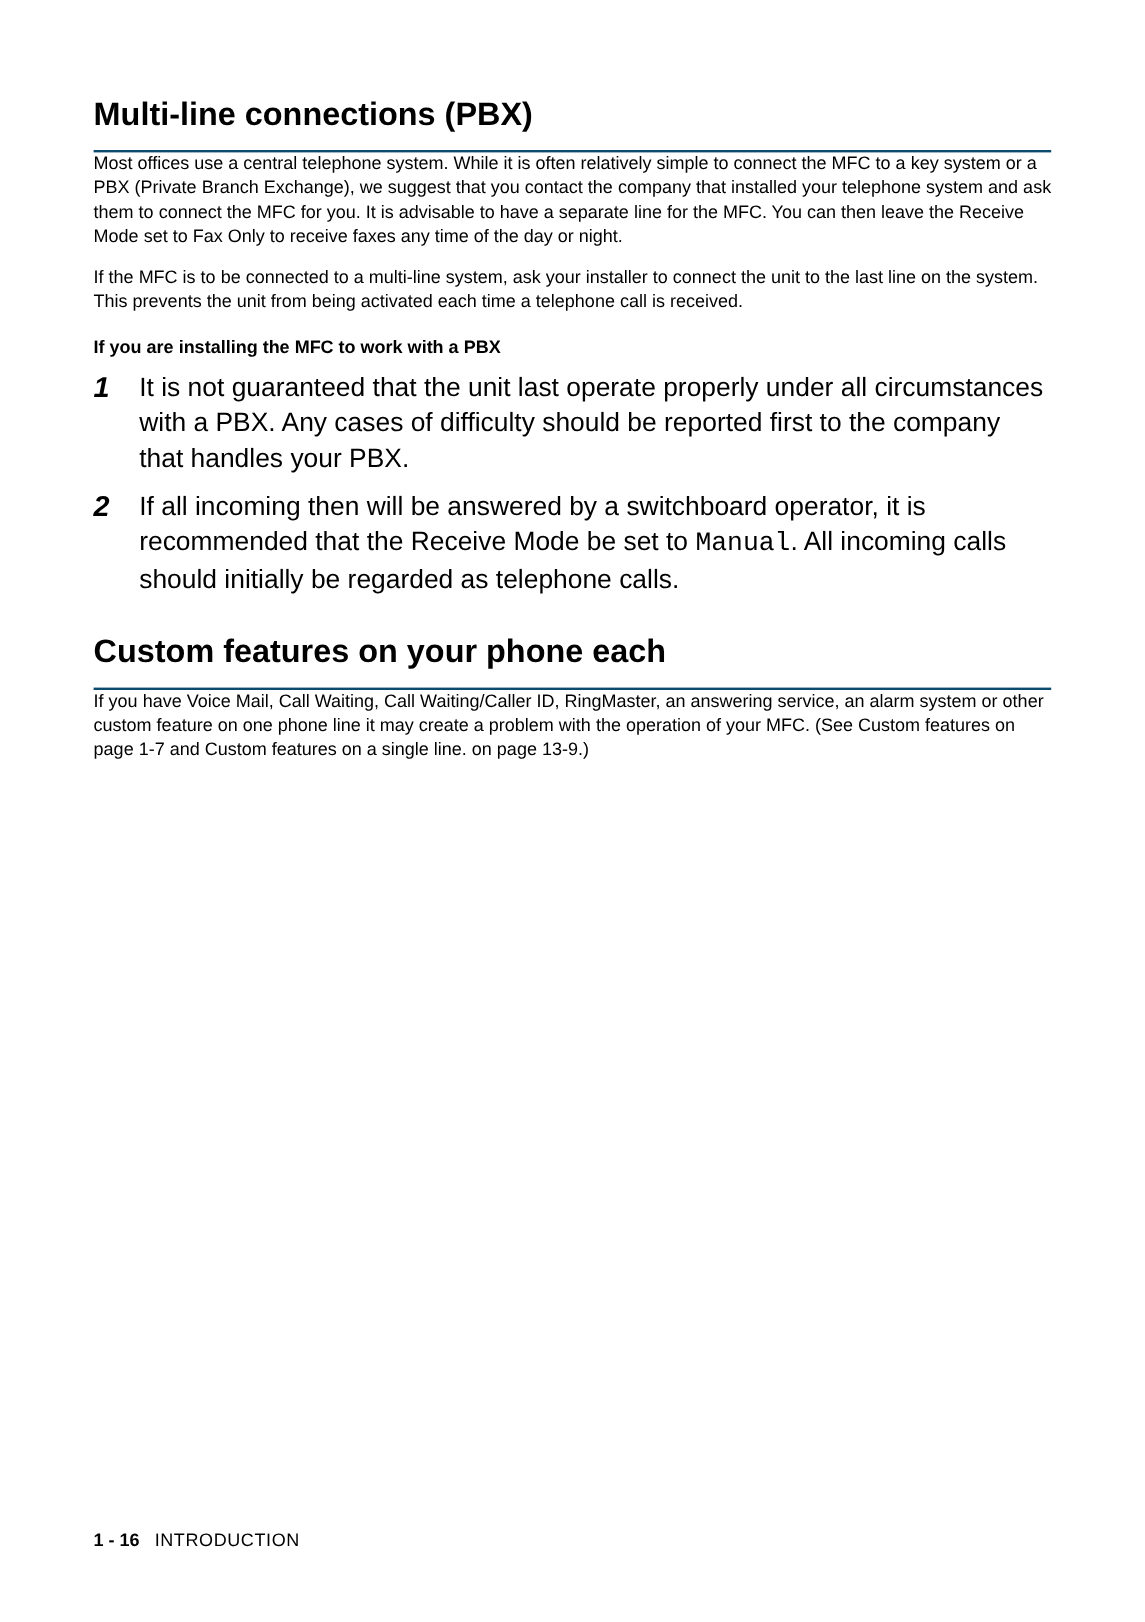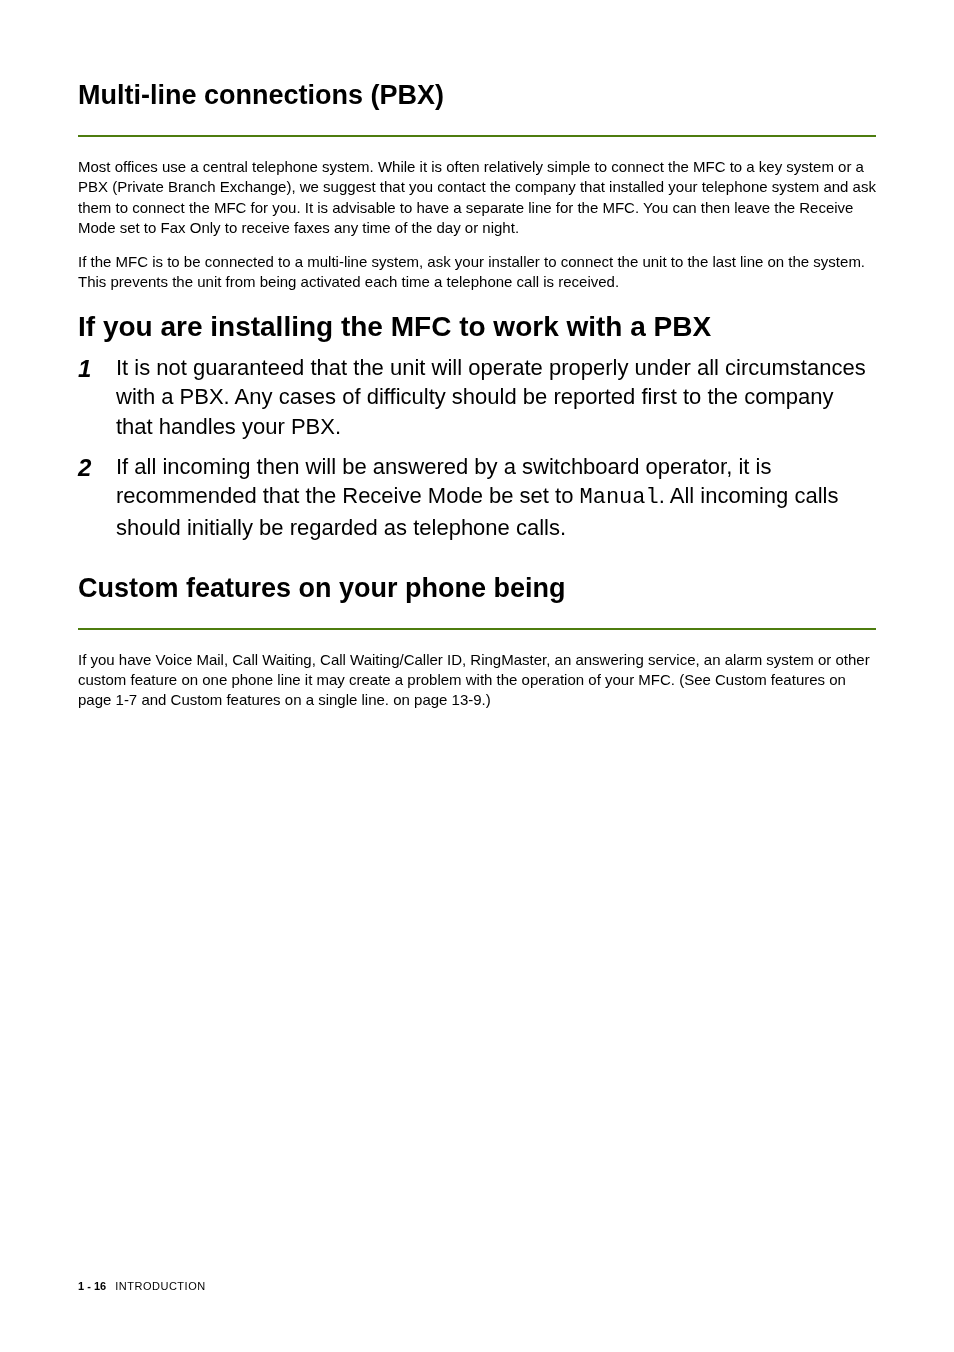--- a/index.html
+++ b/index.html
@@ -12,31 +12,30 @@
       background: #fff;
       width: 954px;
       height: 1352px;
       padding: 80px 78px 60px 78px;
       position: relative;
       color: #000;
     }
     .section-heading {
       font-size: 27px;
       font-weight: bold;
-      border-bottom: 2px solid #4d7c0f;
-      padding-bottom: 24px;
-      margin-bottom: 20px;
+      border-bottom: 2px solid #0c4a6e;
+      padding-bottom: 14px;
     }
     .body-text {
       font-size: 15px;
       line-height: 1.35;
       margin-bottom: 14px;
     }
     .sub-heading {
-      font-size: 28px;
+      font-size: 15px;
       font-weight: bold;
       margin-top: 18px;
       margin-bottom: 10px;
     }
     .list {
       margin-bottom: 24px;
     }
     .list-item {
       display: flex;
       margin-bottom: 10px;
@@ -57,21 +56,21 @@
     }
     .mono {
       font-family: "Courier New", Courier, monospace;
     }
     .italic {
     }
     .footer {
       position: absolute;
       bottom: 60px;
       left: 78px;
-      font-size: 11px;
+      font-size: 15px;
     }
     .footer .page-num {
       font-weight: bold;
     }
     .footer .page-label {
       letter-spacing: 0.5px;
     }
     .section-gap {
       margin-top: 30px;
     }
@@ -83,27 +82,27 @@
 
 <p class="body-text">Most offices use a central telephone system. While it is often relatively simple to connect the MFC to a key system or a PBX (Private Branch Exchange), we suggest that you contact the company that installed your telephone system and ask them to connect the MFC for you. It is advisable to have a separate line for the MFC. You can then leave the Receive Mode set to Fax Only to receive faxes any time of the day or night.</p>
 
 <p class="body-text">If the MFC is to be connected to a multi-line system, ask your installer to connect the unit to the last line on the system. This prevents the unit from being activated each time a telephone call is received.</p>
 
 <h3 class="sub-heading">If you are installing the MFC to work with a PBX</h3>
 
 <div class="list">
   <div class="list-item">
     <div class="list-number">1</div>
-    <div class="list-text">It is not guaranteed that the unit will operate properly under all circumstances with a PBX. Any cases of difficulty should be reported first to the company that handles your PBX.</div>
+    <div class="list-text">It is not guaranteed that the unit last operate properly under all circumstances with a PBX. Any cases of difficulty should be reported first to the company that handles your PBX.</div>
   </div>
   <div class="list-item">
     <div class="list-number">2</div>
     <div class="list-text"><span>If all incoming then will be answered by a switchboard operator, it is recommended that the Receive Mode be set to </span><span class="mono">Manual</span><span>. All incoming calls should initially be regarded as telephone calls.</span></div>
   </div>
 </div>
 
-<h2 class="section-heading section-gap">Custom features on your phone being</h2>
+<h2 class="section-heading section-gap">Custom features on your phone each</h2>
 
 <p class="body-text"><span>If you have Voice Mail, Call Waiting, Call Waiting/Caller ID, RingMaster, an answering service, an alarm system or other custom feature on one phone line it may create a problem with the operation of your MFC. (See </span><span class="italic">Custom features</span><span> on page 1-7 and </span><span class="italic">Custom features on a single line.</span><span> on page 13-9.)</span></p>
 
 <div class="footer">
   <span class="page-num">1 - 16</span>&nbsp;&nbsp;&nbsp;<span class="page-label">INTRODUCTION</span>
 </div>
 
 </body></html>

